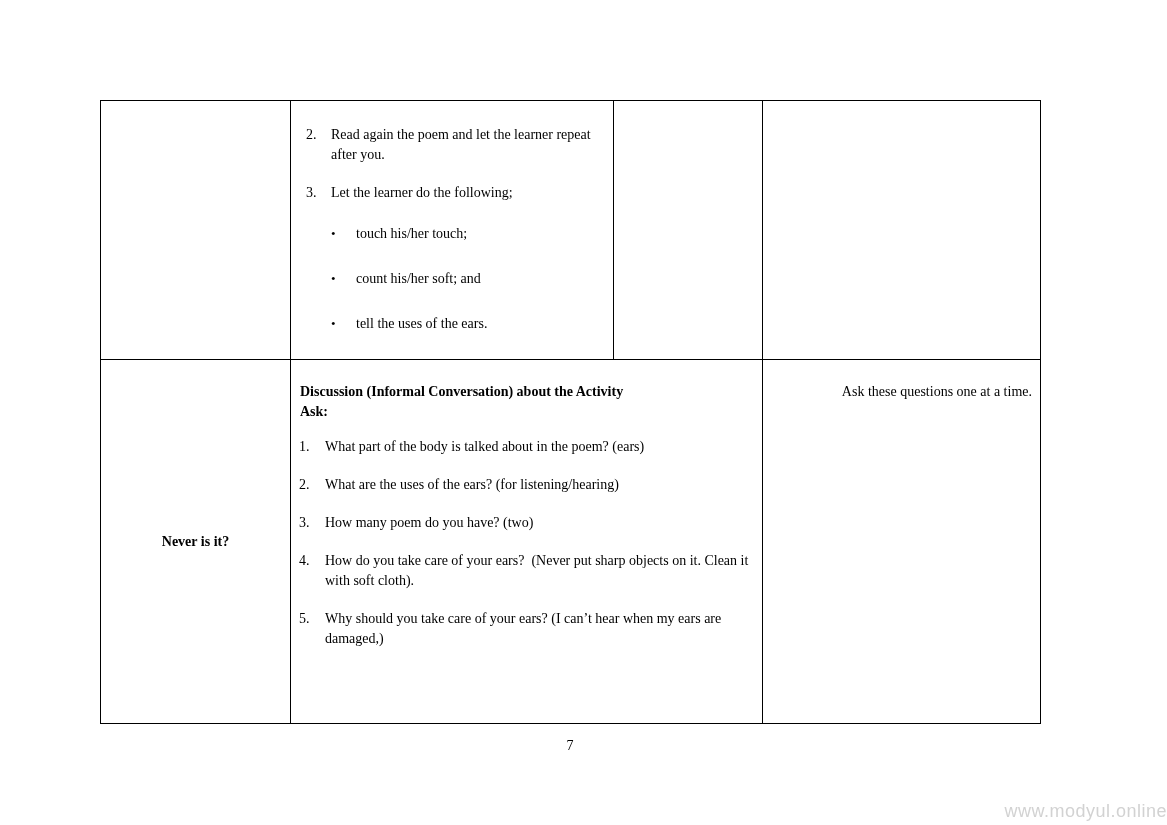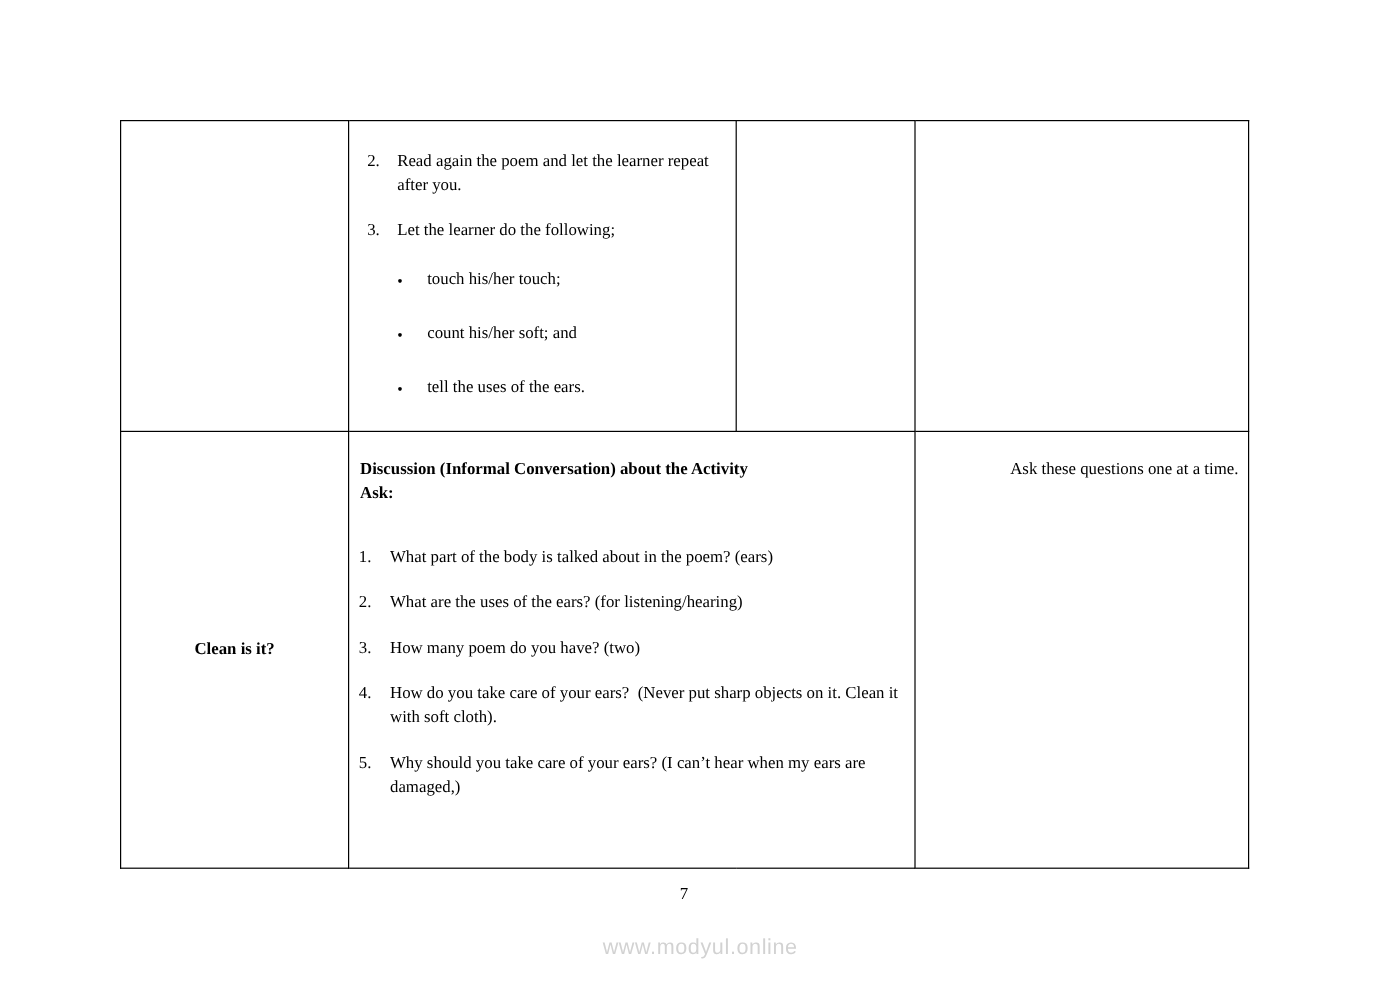--- a/index.html
+++ b/index.html
@@ -65,21 +65,21 @@
     display: flex;
     align-items: center;
     justify-content: center;
     font-weight: bold;
   }
   .discussion-inner {
     padding: 22px 10px 0 8px;
   }
   .discussion-heading {
     font-weight: bold;
-    margin-bottom: 33px;
+    margin-bottom: 15px;
     padding-left: 1px;
   }
   .q-row {
     display: flex;
     margin-bottom: 18px;
   }
   .q-num {
     width: 26px;
     flex: none;
   }
@@ -97,22 +97,22 @@
     left: 100px;
     width: 940px;
     top: 736px;
     text-align: center;
     font-size: 14px;
   }
   .watermark {
     position: absolute;
     left: 0;
     width: 1167px;
-    top: 779px;
-    text-align: center;
+    top: 801px;
+    text-align: right;
     font-family: "Liberation Sans", sans-serif;
     font-size: 18px;
     letter-spacing: 0.5px;
     color: #d2d2d2;
   }
 </style>
 </head>
 <body>
 
 <div class="page">
@@ -153,21 +153,21 @@
             </div>
           </div>
         </div>
       </td>
       <td></td>
       <td></td>
     </tr>
 
     <tr class="row-bottom">
       <td>
-        <div class="label-cell-inner">Clean is it?</div>
+        <div class="label-cell-inner">Never is it?</div>
       </td>
       <td colspan="2">
         <div class="discussion-inner">
           <div class="discussion-heading">
             <div>Discussion (Informal Conversation) about the Activity</div>
             <div>Ask:</div>
           </div>
           <div class="q-row">
             <span class="q-num">1.</span>
             <span class="q-text">What part of the body is talked about in the poem? (ears)</span>

